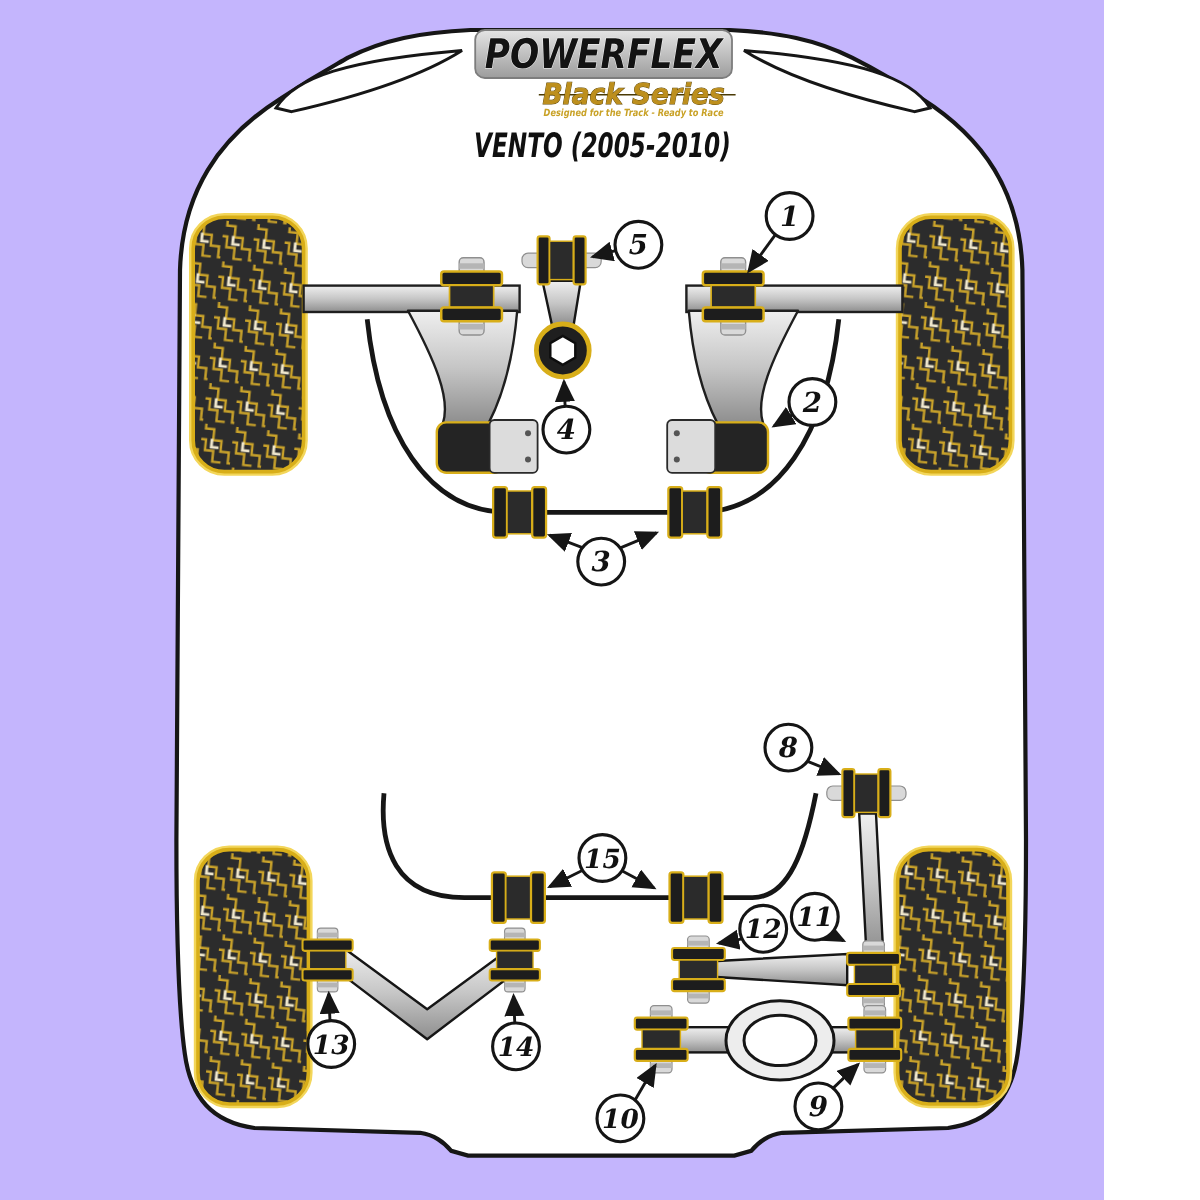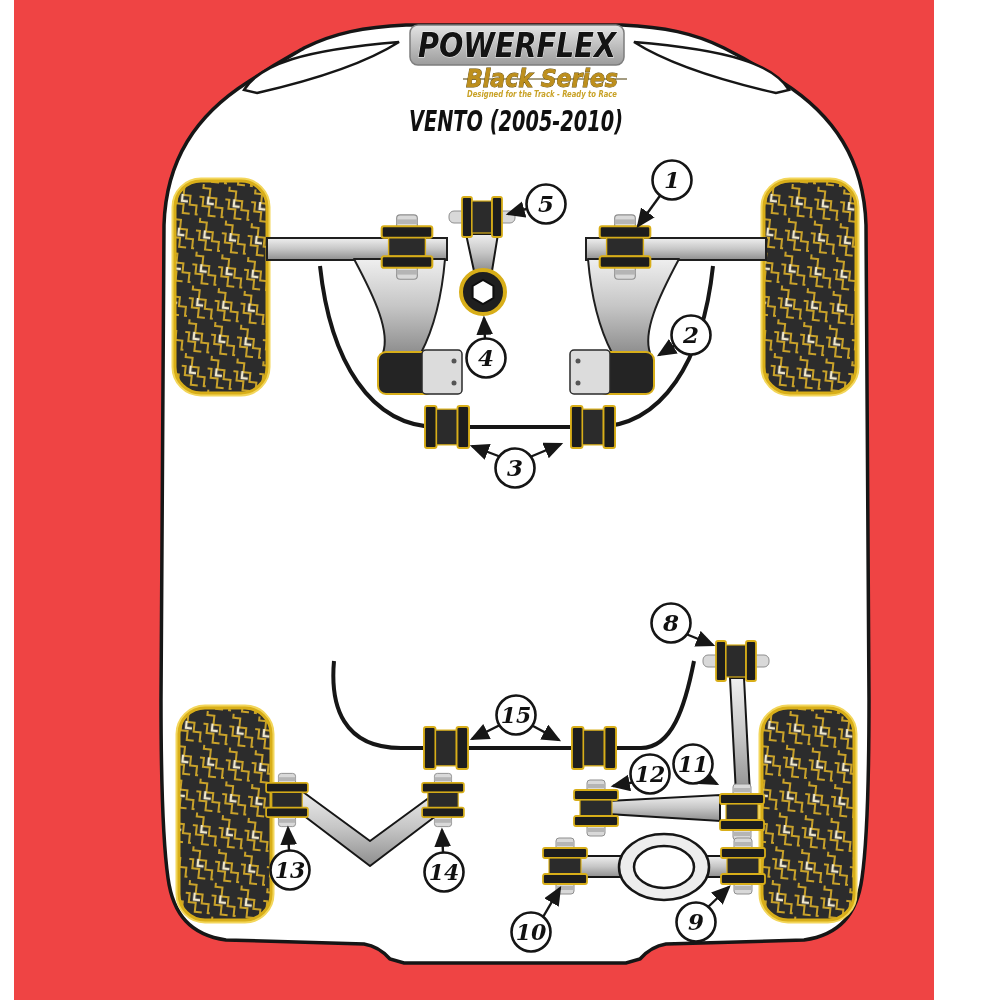--- a/index.html
+++ b/index.html
@@ -1,17 +1,17 @@
 <!DOCTYPE html>
 <html style="--accent-gold: #d8ae19; --tread-gold: #c9a22a; --tread-light: #efe7cd; --bushing-black: #1d1d1d; --outline: #161616; --series-gold: #bd8f1d; --metal-light: #efefef; --metal-dark: #8e8e8e; --background: #ffffff;"><head>
 <meta charset="utf-8">
 <style>
   html,body{margin:0;padding:0;background:#ffffff;}
-  .stage{position:relative;width:920px;height:1000px;background:#ef4444;overflow:hidden;
-         font-family:"DejaVu Sans","Liberation Sans",sans-serif;margin-left:14px;}
+  .stage{position:relative;width:920px;height:1000px;background:#c4b5fd;overflow:hidden;
+         font-family:"DejaVu Sans","Liberation Sans",sans-serif;}
   svg{display:block}
   text{user-select:none}
   .brand-text{font-family:"DejaVu Sans","Liberation Sans",sans-serif;font-weight:900;font-style:italic;}
   .series-text{font-family:"DejaVu Sans","Liberation Sans",sans-serif;font-weight:800;font-style:italic;}
   .tagline-text{font-family:"DejaVu Sans","Liberation Sans",sans-serif;font-weight:700;font-style:italic;}
   .model-text{font-family:"DejaVu Sans","Liberation Sans",sans-serif;font-weight:900;font-style:italic;}
   .callout-num{font-family:"DejaVu Serif","Liberation Serif",serif;font-weight:700;font-style:italic;}
 </style>
 </head>
 <body>

